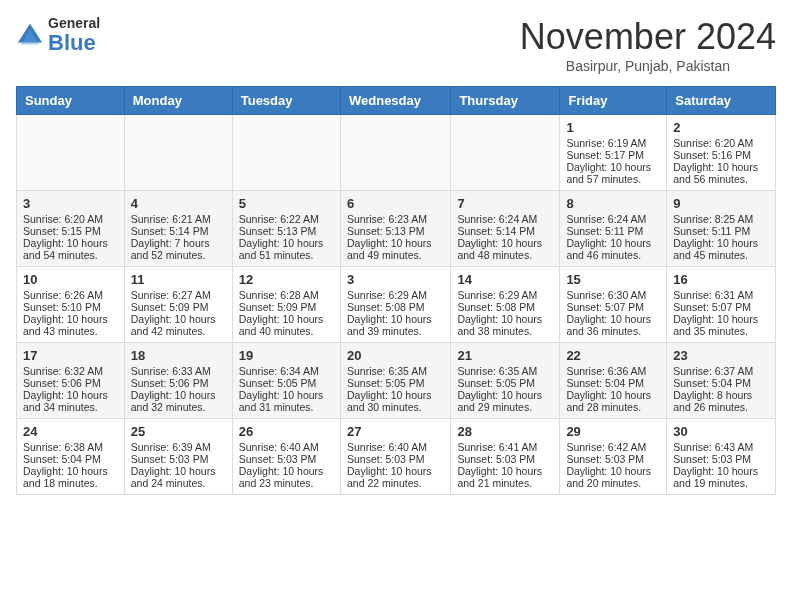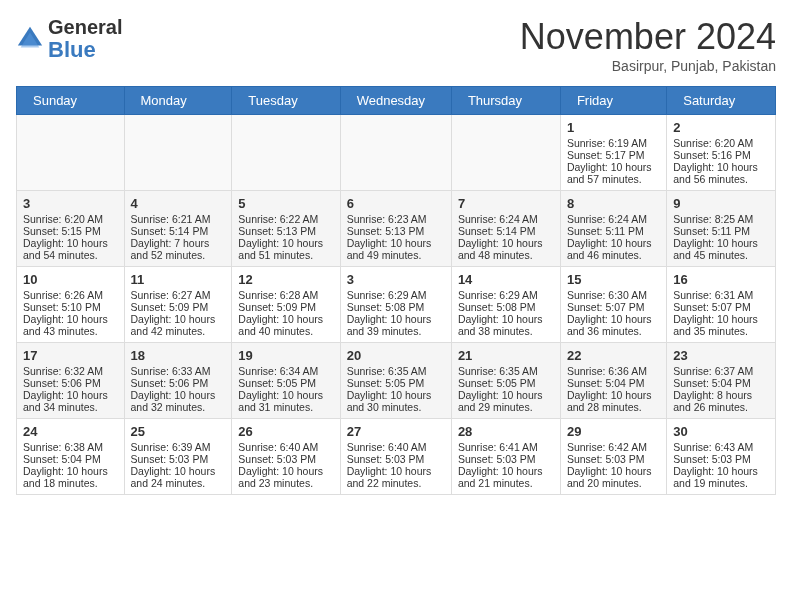--- a/index.html
+++ b/index.html
@@ -20,57 +20,57 @@
       display: flex;
       align-items: center;
       gap: 4px;
     }
     .logo-text {
       display: flex;
       flex-direction: column;
       line-height: 1.1;
     }
     .logo-general {
-      font-size: 20px;
+      font-size: 14px;
       font-weight: bold;
       color: #333;
     }
     .logo-blue {
       font-size: 22px;
       font-weight: bold;
       color: #3a7abf;
     }
     .logo-icon {
       width: 28px;
       height: 28px;
     }
     .title-block {
-      text-align: right;
+      text-align: center;
       margin-left: 42px;
     }
     .month-title {
       font-size: 36px;
       font-weight: 300;
       color: #333;
     }
     .location-title {
       font-size: 14px;
       color: #555;
     }
     .calendar {
       width: 100%;
       border-collapse: collapse;
       border: 1px solid #ccc;
     }
     .calendar th {
       background: #3a7abf;
       color: #fff;
       font-size: 13px;
-      font-weight: normal;
-      padding: 6px 16px;
+      font-weight: bold;
+      padding: 6px 8px;
       text-align: left;
       border: 1px solid #2a6aaf;
     }
     .calendar td {
       vertical-align: top;
       padding: 5px 6px;
       border: 1px solid #ddd;
       font-size: 10.5px;
       color: #333;
       min-height: 80px;

